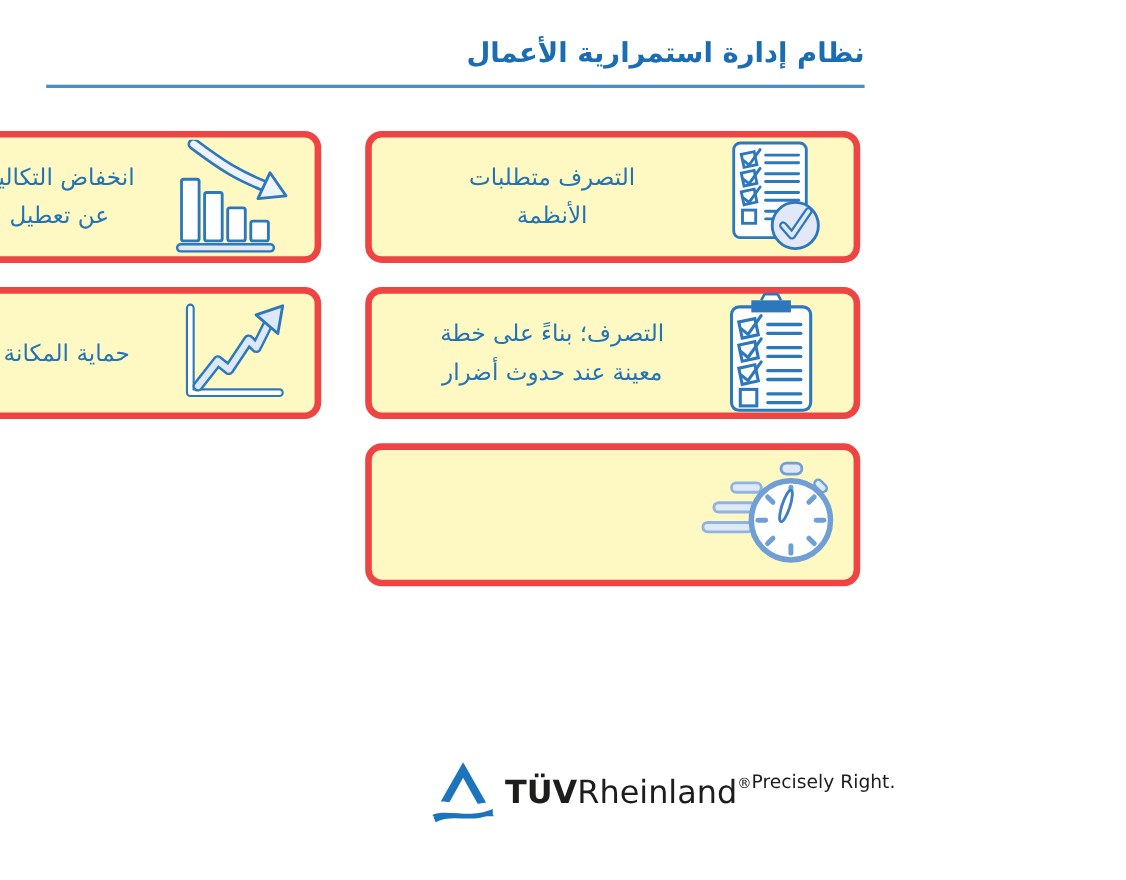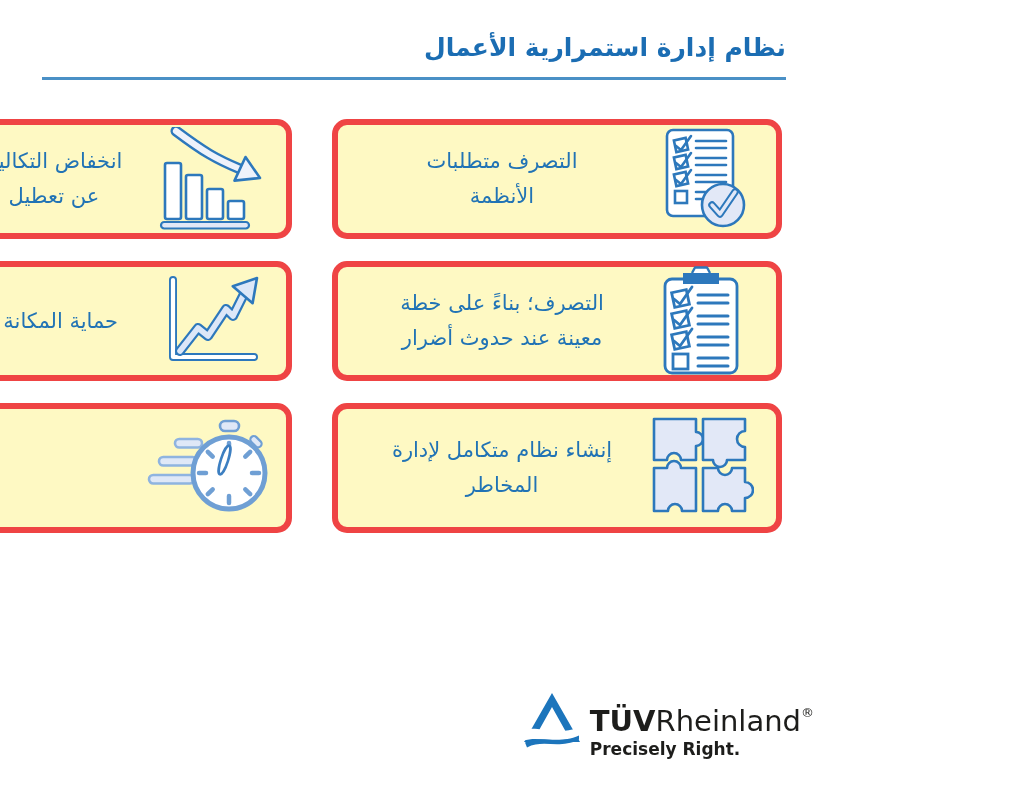--- a/index.html
+++ b/index.html
@@ -15,25 +15,25 @@
     grid-template-rows:120px 120px 130px; gap:22px 40px; margin:39px 46px 0 0; }
   .card { border:6px solid #ef4444; border-radius:15px; background:#fef9c3;
     display:flex; align-items:center; padding:0 6px; }
   .icon-wrap { width:138px; flex:0 0 138px; display:flex; align-items:center;
     justify-content:center; }
   .card-label { flex:1 1 auto; text-align:center; color:#2173b5; font-size:21px;
     line-height:35px; white-space:pre-line; padding-left:28px; }
 
   .logo-row { direction:ltr; position:absolute; right:14px; top:690px;
     display:flex; align-items:flex-start; gap:9px; }
-  .logo-text { display:flex; flex-direction:column; align-items:flex-start; padding-top:8px; }
+  .logo-text { display:flex; align-items:flex-start; padding-top:8px; }
   .brand-line { font-size:29px; color:#1d1d1b; line-height:30px; white-space:nowrap; }
   .brand-bold { font-weight:bold; }
   .brand-reg { font-size:13px; vertical-align:14px; }
-  .tagline { font-size:17px; font-weight:bold; color:#1d1d1b; margin-top:3px; }
+  .tagline { font-size:17px; font-weight:normal; color:#1d1d1b; margin-top:3px; }
 
   svg { display:block; }
 </style>
 </head>
 <body>
 
 <div class="page">
 
   <h1 class="page-title">نظام إدارة استمرارية الأعمال</h1>
   <hr class="title-rule">
@@ -132,34 +132,20 @@
           <path d="M13,7 L13,84 L94,84" fill="none" stroke="#2d78bc" stroke-width="8" stroke-linecap="round" stroke-linejoin="round"></path>
           <path d="M13,7 L13,84 L94,84" fill="none" stroke="#ffffff" stroke-width="4.2" stroke-linecap="round" stroke-linejoin="round"></path>
           <path d="M20,78 L38,55 L48,63 L66,36 L73,43 L84,21" fill="none" stroke="#2d78bc" stroke-width="10" stroke-linecap="round" stroke-linejoin="round"></path>
           <path d="M20,78 L38,55 L48,63 L66,36 L73,43 L84,21" fill="none" stroke="#dce7f8" stroke-width="5.6" stroke-linecap="round" stroke-linejoin="round"></path>
           <polygon points="97,5 92.6,30.2 72.8,13.2" fill="#dce7f8" stroke="#2d78bc" stroke-width="2.6" stroke-linejoin="round"></polygon>
         </svg>
       </div>
       <div class="card-label">حماية المكانة التنافسية</div>
     </div>
 
-    <div class="card">
-      <div class="icon-wrap">
-        <svg width="106" height="110" viewBox="0 0 106 110">
-          <g fill="#e2e8f7" stroke="#2d78bc" stroke-width="2.6" stroke-linejoin="round">
-            <path d="M6,6 H48 V19 a7,7 0 0 1 0,14 V47 H33 a7,7 0 0 0 -14,0 H6 Z"></path>
-            <path d="M55,6 H97 V18 a7,7 0 0 0 0,16 V47 H79 a7,7 0 0 1 -14,0 H55 Z"></path>
-            <path d="M6,55 H19 a7,7 0 0 1 14,0 H48 V98 H34 a7,7 0 0 0 -14,0 H6 Z"></path>
-            <path d="M55,55 H70 a7,7 0 0 0 14,0 H97 V69 a7,7 0 0 1 0,16 V98 H84 a7,7 0 0 0 -14,0 H55 Z"></path>
-          </g>
-        </svg>
-      </div>
-      <div class="card-label">إنشاء نظام متكامل لإدارة
-المخاطر</div>
-    </div>
 
     <div class="card">
       <div class="icon-wrap">
         <svg width="128" height="100" viewBox="0 0 128 100">
           <g fill="#dfe8f7" stroke="#8fb4e0" stroke-width="2.6">
             <rect x="28" y="21" width="27" height="8.5" rx="4.2"></rect>
             <rect x="12" y="39" width="38" height="8.5" rx="4.2"></rect>
             <rect x="2" y="57" width="45" height="8.5" rx="4.2"></rect>
           </g>
           <rect x="73" y="3" width="19" height="10" rx="5" fill="#dfe8f7" stroke="#6f9fd4" stroke-width="2.6"></rect>

